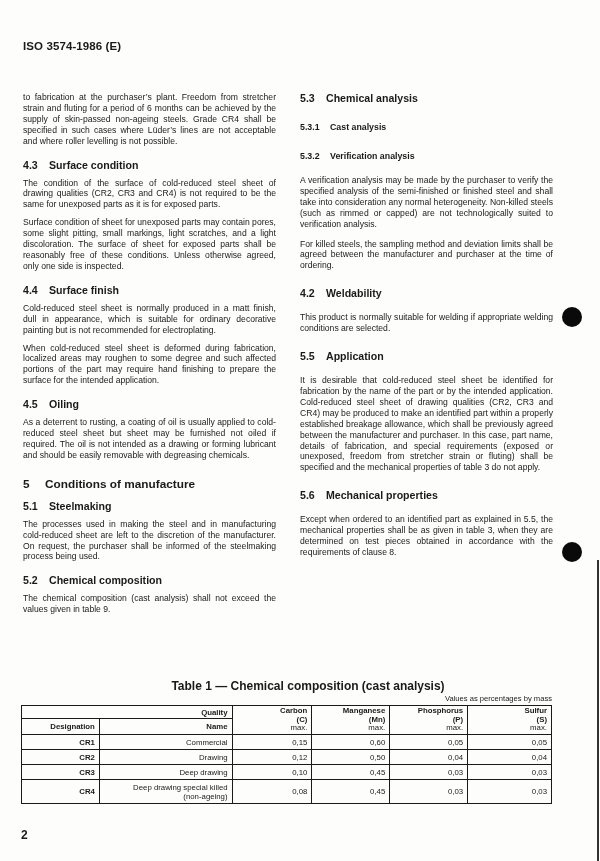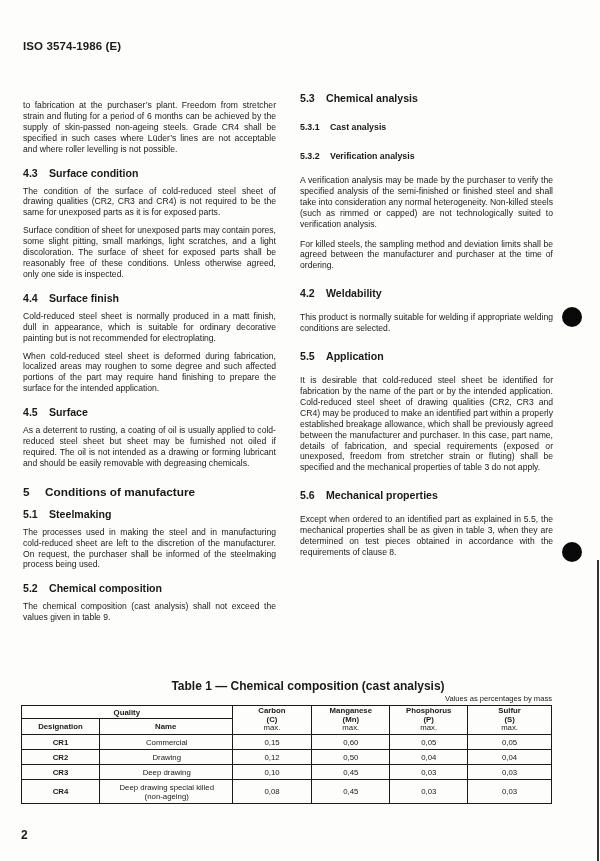--- a/index.html
+++ b/index.html
@@ -3,37 +3,37 @@
 <meta charset="utf-8">
 <style>
   html, body { margin: 0; padding: 0; }
   body {
     width: 600px; height: 861px; background: #fdfdfb; position: relative; overflow: hidden;
     font-family: "Liberation Sans", sans-serif; color: #1a1a1a;
   }
   .abs { position: absolute; }
   .doc-id { left: 23px; top: 40px; font-size: 11.5px; font-weight: bold; letter-spacing: 0.1px; }
   .col { position: absolute; width: 253px; }
-  .col-left { left: 23px; top: 100px; }
+  .col-left { left: 23px; top: 92px; }
   .col-right { left: 300px; top: 92px; }
   p { margin: 0; font-size: 8.6px; line-height: 10.9px; text-align: justify; }
   h2 { margin: 0; font-size: 10.6px; font-weight: bold; line-height: 13px; }
   h1 { margin: 0; font-size: 11.8px; font-weight: bold; line-height: 14px; }
   h3 { margin: 0; font-size: 8.8px; font-weight: bold; line-height: 11px; }
   .num { display: inline-block; width: 26px; }
   .num1 { display: inline-block; width: 22px; }
   .num3 { display: inline-block; width: 30px; }
 
   .table-title { left: 8px; width: 600px; top: 679px; text-align: center; font-size: 12px; font-weight: bold; }
   .table-note { right: 48px; top: 694px; font-size: 7.6px; }
   table.chem {
     position: absolute; left: 21px; top: 705px; width: 531px; border-collapse: collapse;
     font-size: 7.8px; border: 1.4px solid #1a1a1a;
   }
-  table.chem td, table.chem th { border: 1px solid #1a1a1a; padding: 0 4px; text-align: center; vertical-align: middle; }
+  table.chem td, table.chem th { border: 1px solid #1a1a1a; padding: 0 4px; text-align: right; vertical-align: middle; }
   table.chem th { font-weight: bold; }
   .hdr1 { height: 13px; }
   .hdr2 { height: 16px; }
   .row { height: 15px; }
   .row-tall { height: 24px; }
   .name-cell { text-align: left; padding-left: 6px !important; line-height: 9px; }
   .desig { font-weight: bold; }
   .elem-head { line-height: 8.6px; }
   .elem-head .max { font-weight: normal; }
   .page-num { left: 21px; top: 828px; font-size: 12px; font-weight: bold; }
@@ -49,21 +49,21 @@
   <p>to fabrication at the purchaser’s plant. Freedom from stretcher strain and fluting for a period of 6 months can be achieved by the supply of skin-passed non-ageing steels. Grade CR4 shall be specified in such cases where Lüder’s lines are not acceptable and where roller levelling is not possible.</p>
 
   <h2 style="margin-top:12px"><span class="num">4.3</span><span>Surface condition</span></h2>
   <p style="margin-top:6px">The condition of the surface of cold-reduced steel sheet of drawing qualities (CR2, CR3 and CR4) is not required to be the same for unexposed parts as it is for exposed parts.</p>
   <p style="margin-top:7px">Surface condition of sheet for unexposed parts may contain pores, some slight pitting, small markings, light scratches, and a light discoloration. The surface of sheet for exposed parts shall be reasonably free of these conditions. Unless otherwise agreed, only one side is inspected.</p>
 
   <h2 style="margin-top:12px"><span class="num">4.4</span><span>Surface finish</span></h2>
   <p style="margin-top:6px">Cold-reduced steel sheet is normally produced in a matt finish, dull in appearance, which is suitable for ordinary decorative painting but is not recommended for electroplating.</p>
   <p style="margin-top:7px">When cold-reduced steel sheet is deformed during fabrication, localized areas may roughen to some degree and such affected portions of the part may require hand finishing to prepare the surface for the intended application.</p>
 
-  <h2 style="margin-top:12px"><span class="num">4.5</span><span>Surface</span></h2>
+  <h2 style="margin-top:12px"><span class="num">4.5</span><span>Oiling</span></h2>
   <p style="margin-top:6px">As a deterrent to rusting, a coating of oil is usually applied to cold-reduced steel sheet but sheet may be furnished not oiled if required. The oil is not intended as a drawing or forming lubricant and should be easily removable with degreasing chemicals.</p>
 
   <h1 style="margin-top:16px"><span class="num1">5</span><span>Conditions of manufacture</span></h1>
 
   <h2 style="margin-top:9px"><span class="num">5.1</span><span>Steelmaking</span></h2>
   <p style="margin-top:6px">The processes used in making the steel and in manufacturing cold-reduced sheet are left to the discretion of the manufacturer. On request, the purchaser shall be informed of the steelmaking process being used.</p>
 
   <h2 style="margin-top:12px"><span class="num">5.2</span><span>Chemical composition</span></h2>
   <p style="margin-top:6px">The chemical composition (cast analysis) shall not exceed the values given in table 9.</p>
 </div>

